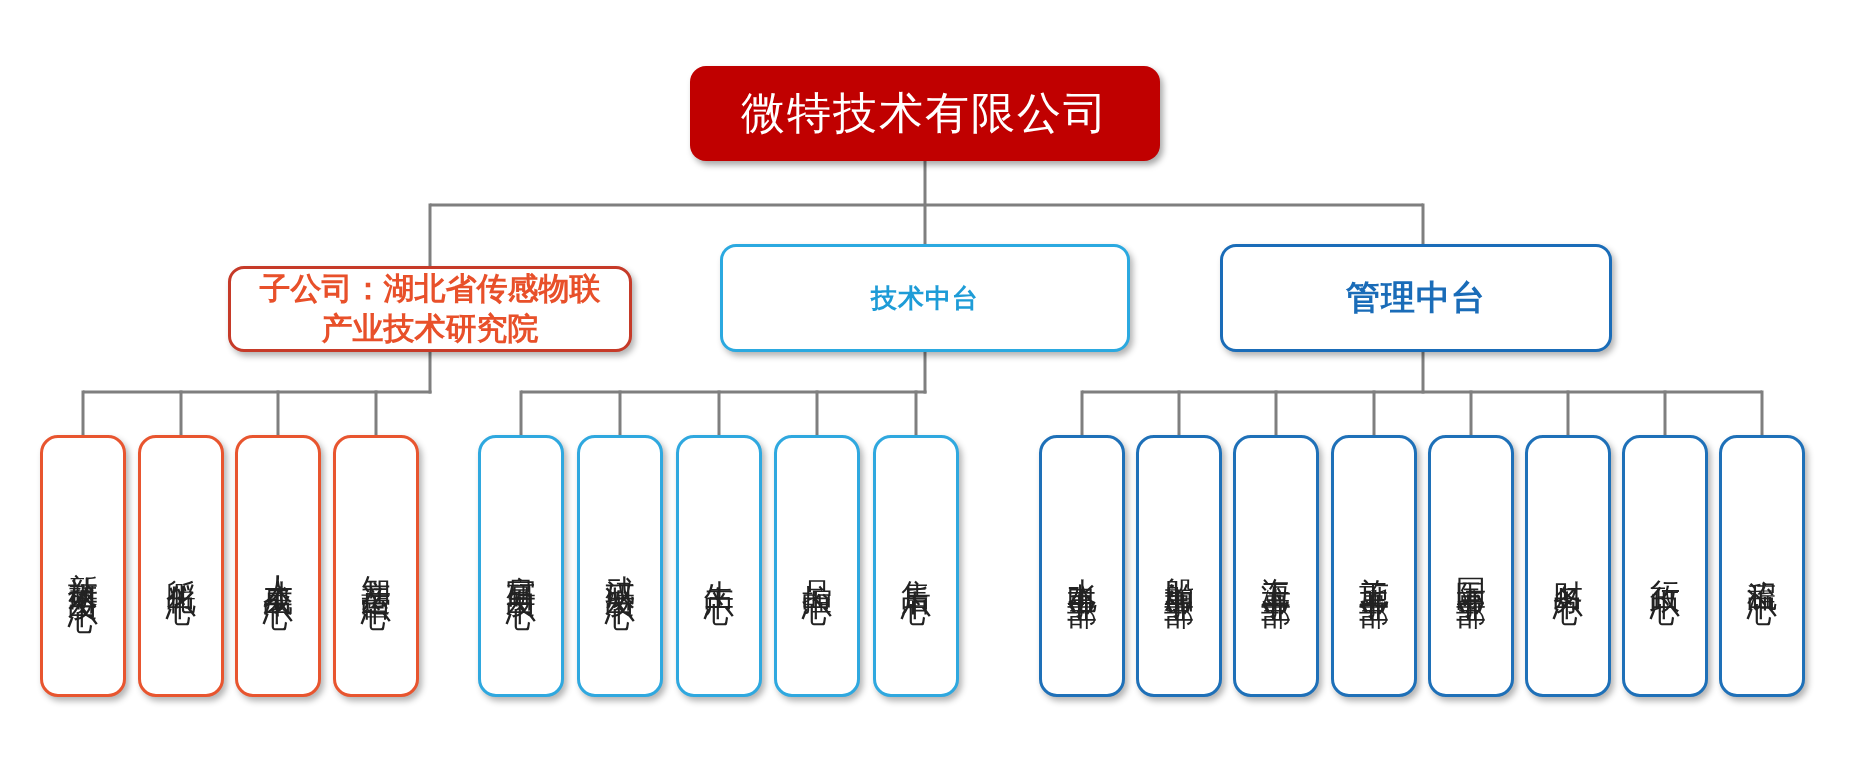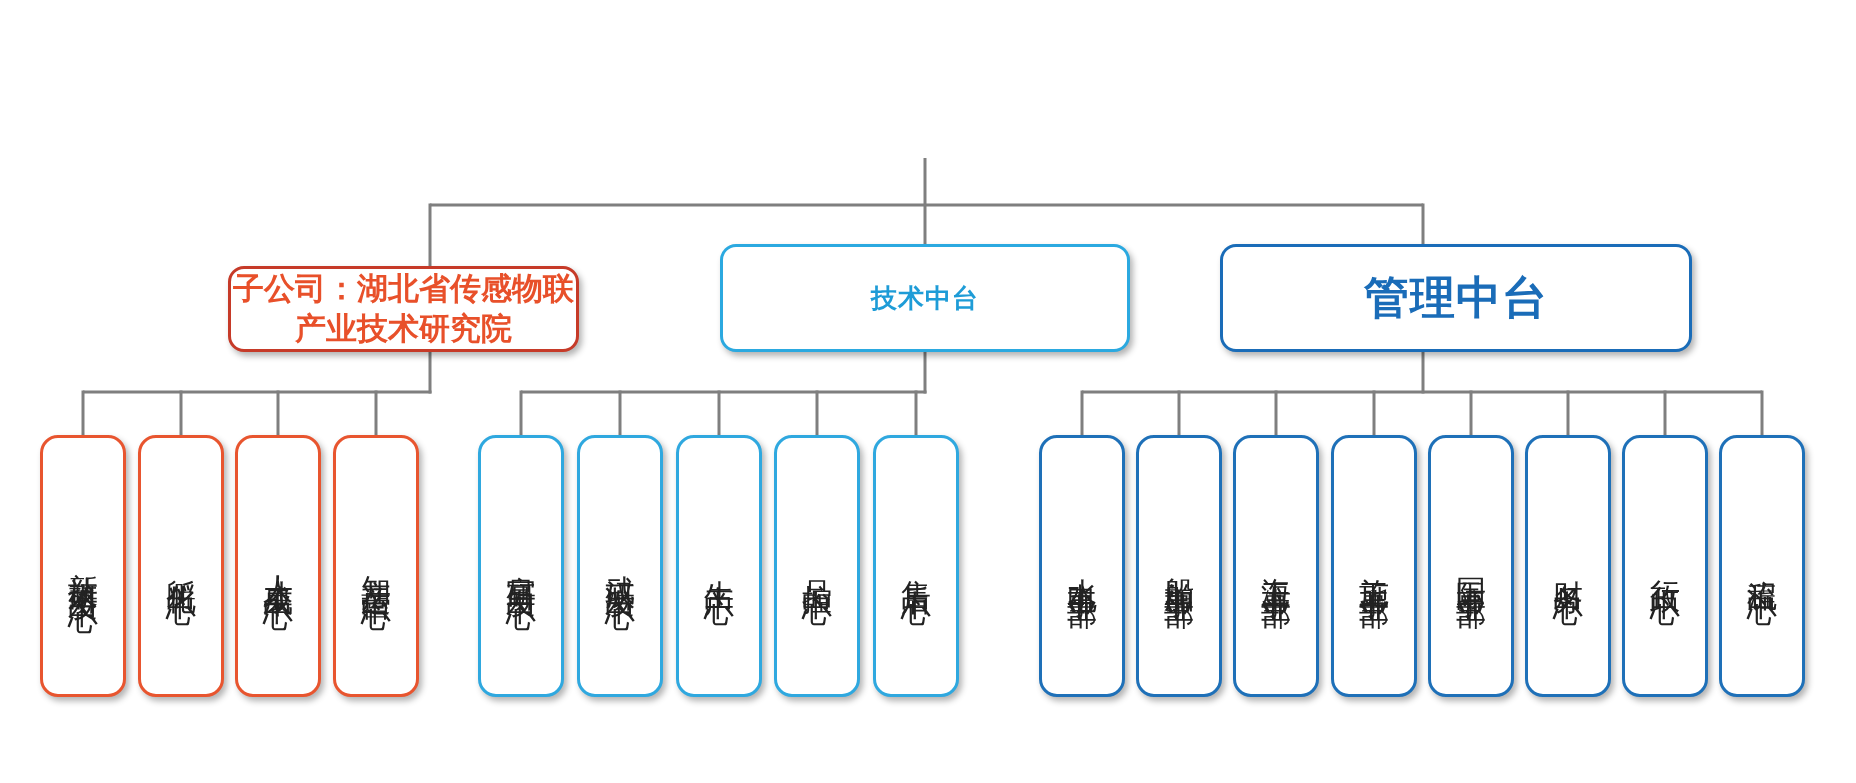--- a/index.html
+++ b/index.html
@@ -45,42 +45,42 @@
   }
   .l2 {
     background: #ffffff;
     border: 3.5px solid;
     border-radius: 16px;
     font-weight: bold;
     box-shadow: 3px 4px 6px rgba(0,0,0,0.3);
   }
   .l2-left {
     left: 228px; top: 266px;
-    width: 351px; height: 86px;
+    width: 404px; height: 86px;
     border-color: #c63a28;
     color: #e8502a;
     font-size: 31px;
     line-height: 1.28;
     white-space: pre-line;
     justify-content: center;
   }
   .l2-mid {
     left: 720px; top: 244px;
     width: 410px; height: 108px;
     border-color: #2ba9e0;
     color: #1e9cd7;
     font-size: 26px;
     letter-spacing: 1px;
   }
   .l2-right {
     left: 1220px; top: 244px;
-    width: 472px; height: 108px;
+    width: 392px; height: 108px;
     border-color: #1a6cb8;
     color: #1a6cb8;
-    font-size: 45px;
+    font-size: 34px;
     letter-spacing: 1px;
   }
   .leaf {
     top: 435px;
     width: 86px; height: 262px;
     background: #ffffff;
     border: 3.5px solid;
     border-radius: 18px;
     box-shadow: 3px 4px 6px rgba(0,0,0,0.3);
   }
@@ -128,20 +128,23 @@
     <line x1="1082" y1="390.5" x2="1082" y2="437"></line>
     <line x1="1179" y1="390.5" x2="1179" y2="437"></line>
     <line x1="1276" y1="390.5" x2="1276" y2="437"></line>
     <line x1="1374" y1="390.5" x2="1374" y2="437"></line>
     <line x1="1471" y1="390.5" x2="1471" y2="437"></line>
     <line x1="1568" y1="390.5" x2="1568" y2="437"></line>
     <line x1="1665" y1="390.5" x2="1665" y2="437"></line>
     <line x1="1762" y1="390.5" x2="1762" y2="437"></line>
   </svg>
 
+  <div class="node root">
+    <span>微特技术有限公司</span>
+  </div>
 
   <div class="node l2 l2-left">
     <span>子公司：湖北省传感物联
 产业技术研究院</span>
   </div>
   <div class="node l2 l2-mid">
     <span>技术中台</span>
   </div>
   <div class="node l2 l2-right">
     <span>管理中台</span>

